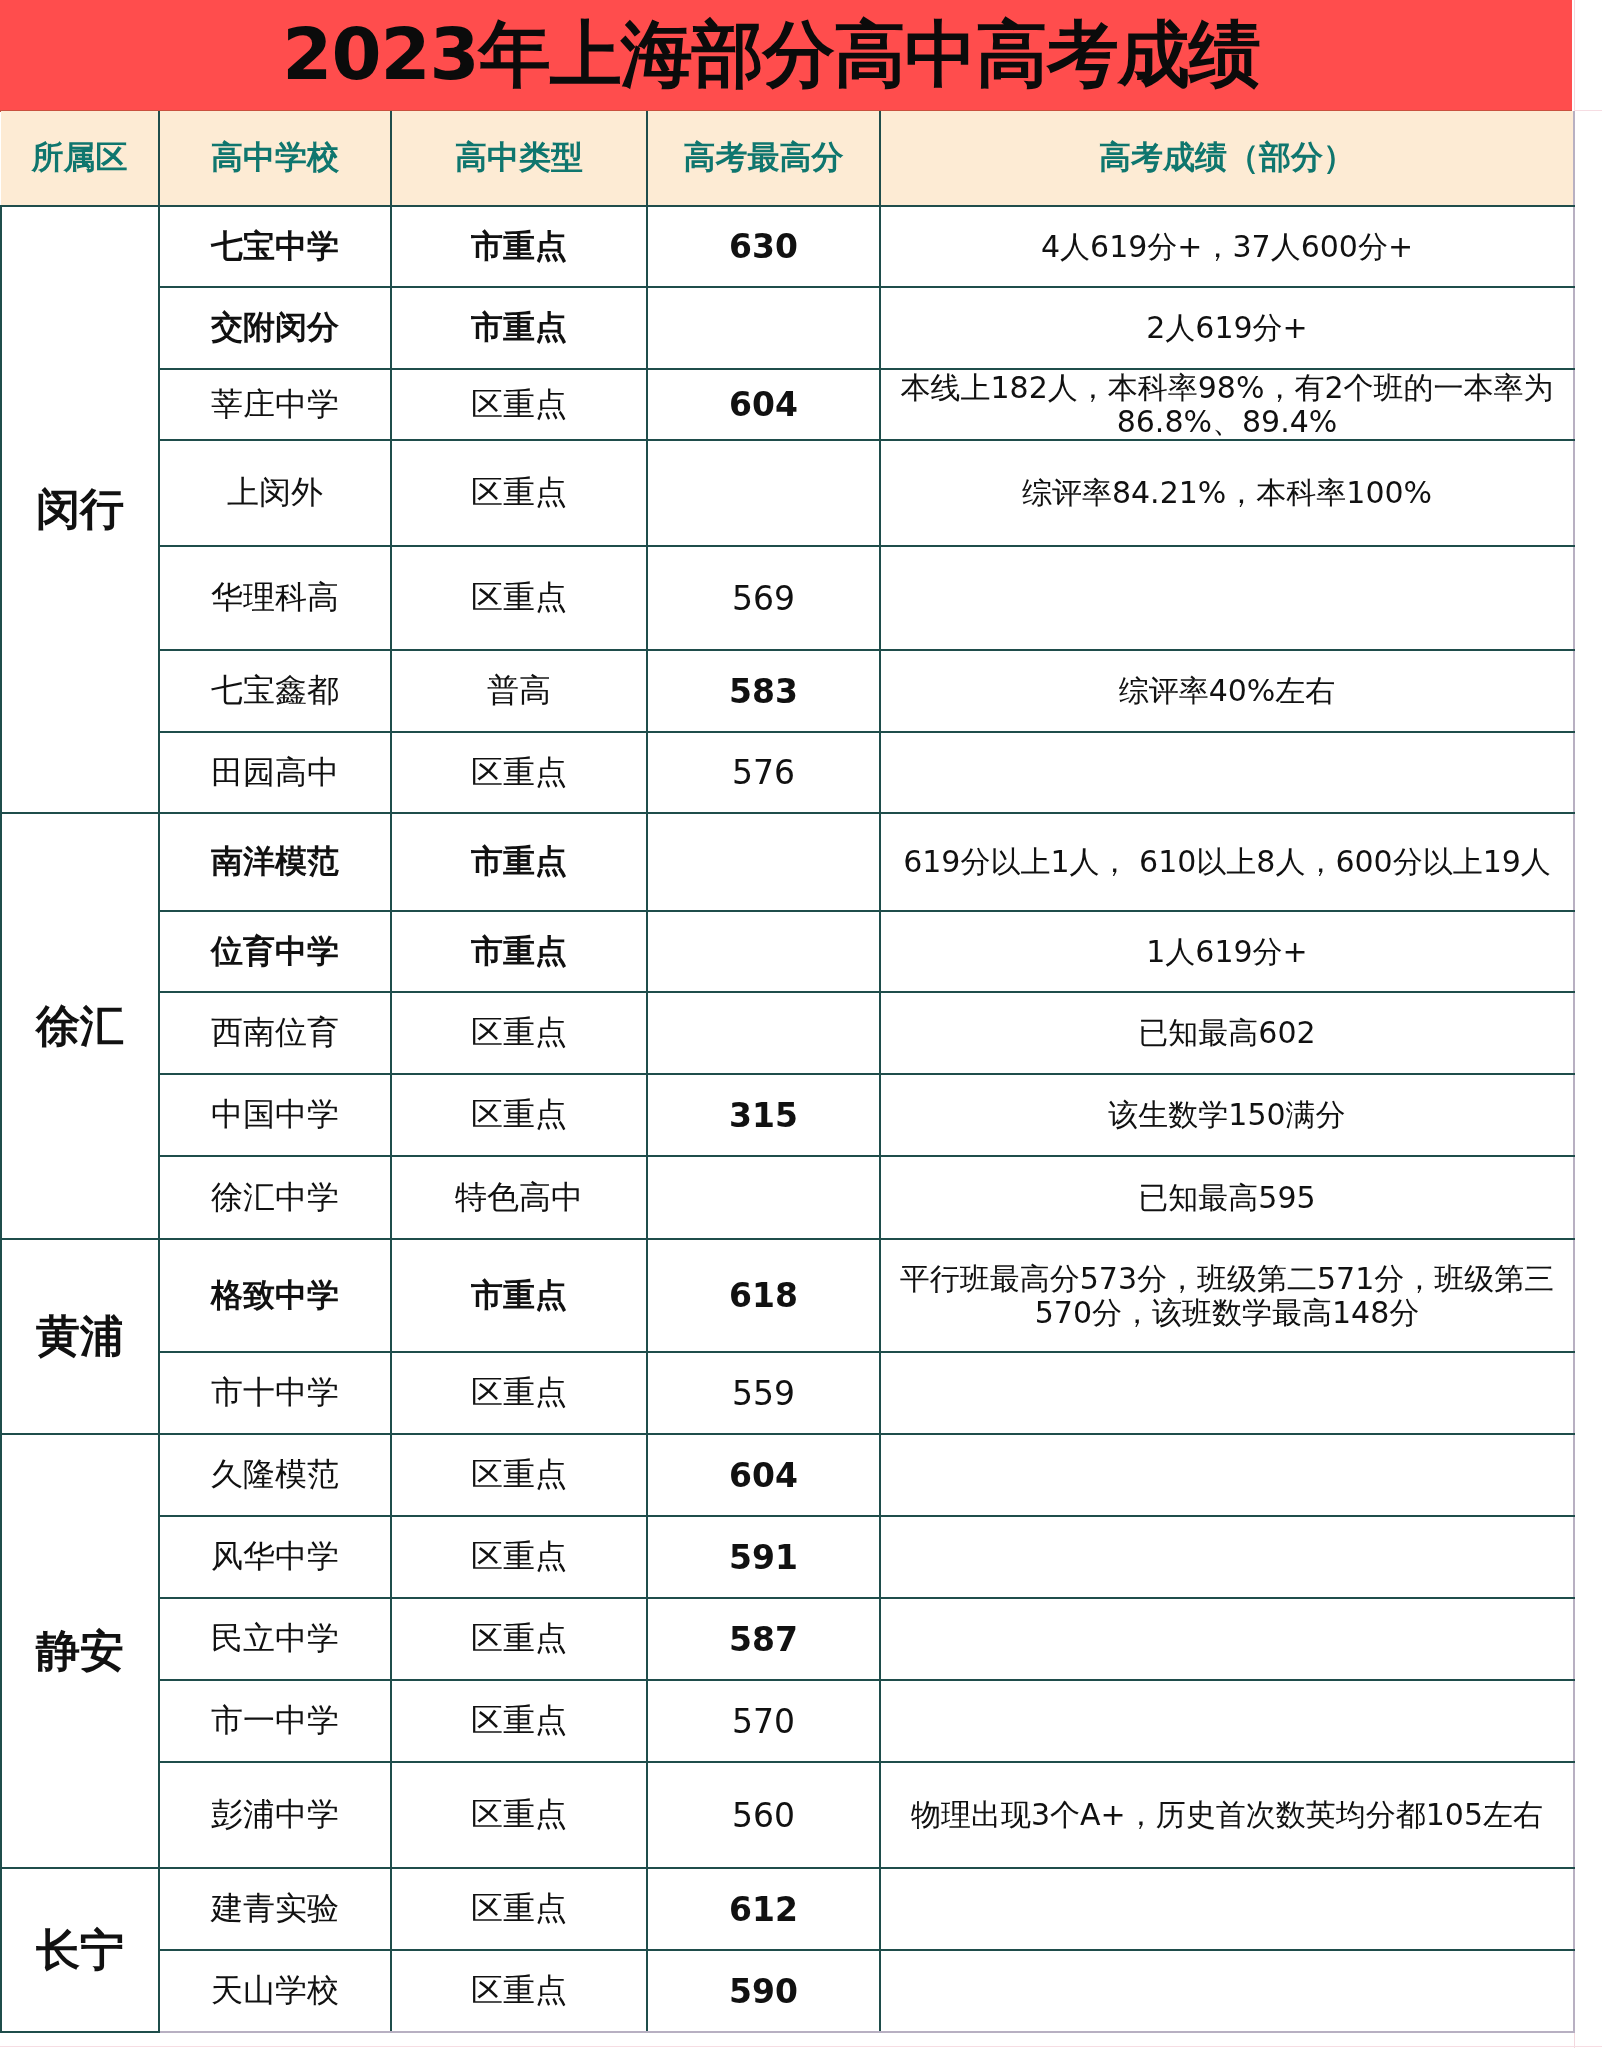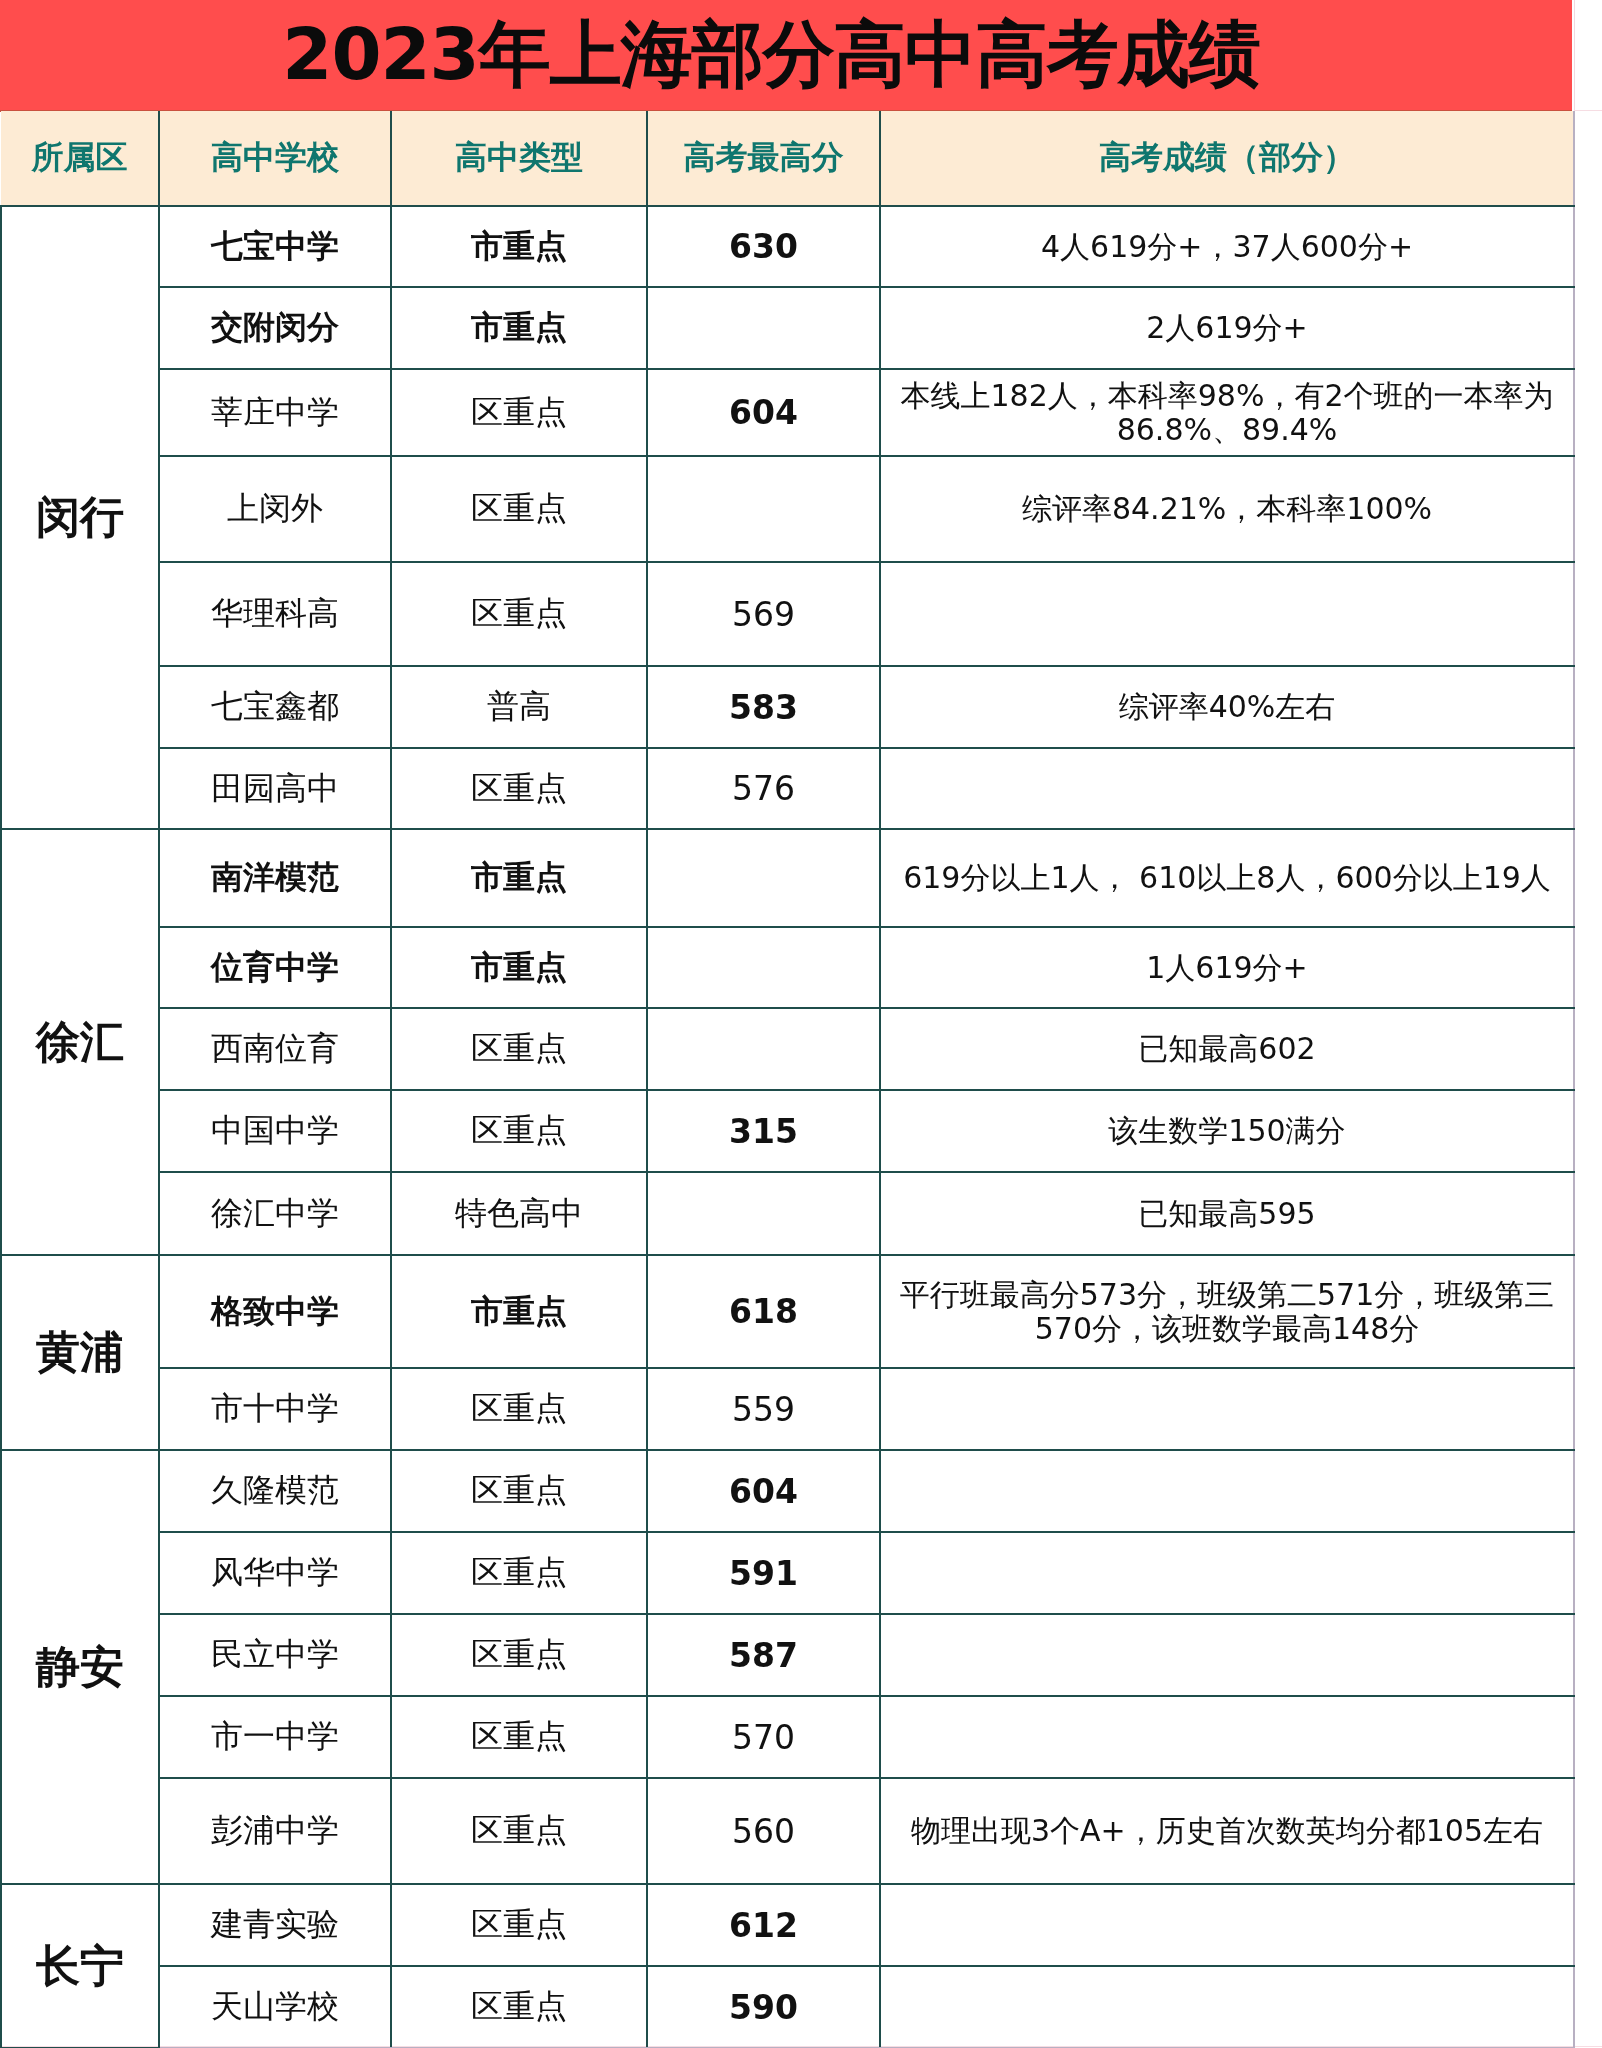--- a/index.html
+++ b/index.html
@@ -88,21 +88,21 @@
         <td class="type b">市重点</td>
         <td class="score b">630</td>
         <td class="note">4人619分+，37人600分+</td>
       </tr>
       <tr style="height: 82px;">
         <td class="school b">交附闵分</td>
         <td class="type b">市重点</td>
         <td class="score"></td>
         <td class="note">2人619分+</td>
       </tr>
-      <tr style="height: 87px; margin-top: 8px;">
+      <tr style="height: 71px; margin-top: 8px;">
         <td class="school">莘庄中学</td>
         <td class="type">区重点</td>
         <td class="score b">604</td>
         <td class="note">本线上182人，本科率98%，有2个班的一本率为86.8%、89.4%</td>
       </tr>
       <tr style="height: 106px;">
         <td class="school">上闵外</td>
         <td class="type">区重点</td>
         <td class="score"></td>
         <td class="note">综评率84.21%，本科率100%</td>

